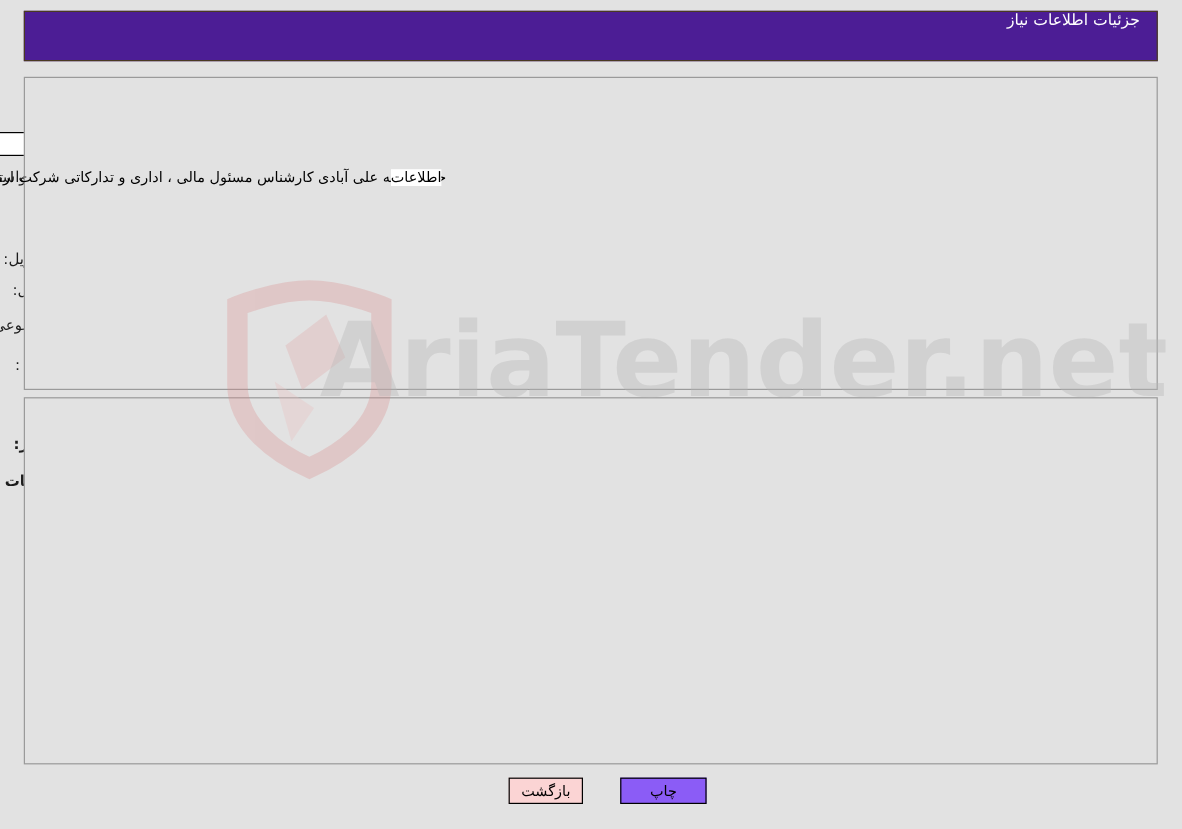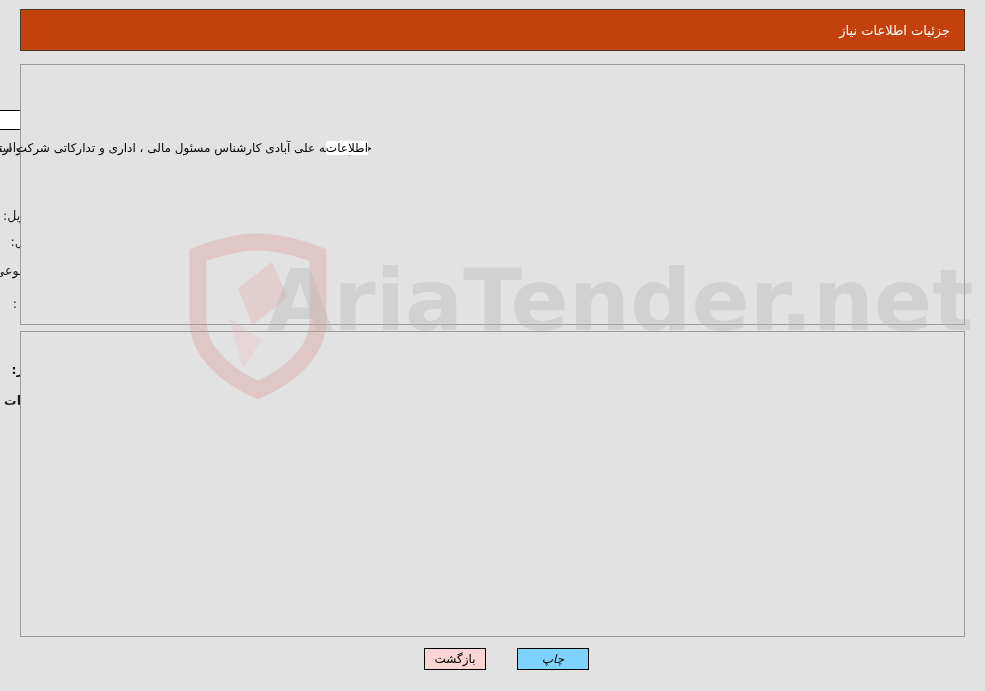--- a/index.html
+++ b/index.html
@@ -26,25 +26,25 @@
     width: 985px; height: 691px;
     pointer-events: none;
     z-index: 5;
   }
 
   
   .header-bar {
     position: absolute;
     left: 20px; top: 9px;
     width: 945px; height: 42px;
-    background: #c2410c;
+    background: #4c1d95;
     border: 1px solid #4a3a22;
     box-sizing: border-box;
     display: flex;
-    align-items: center;
+    align-items: flex-start;
     justify-content: flex-start;
     padding: 0 14px;
     z-index: 2;
   }
   .header-title {
     color: #ffffff;
     font-size: 13px;
     letter-spacing: .2px;
   }
 
@@ -191,21 +191,21 @@
     min-width: 62px;
     border: 1px solid #000;
     box-sizing: border-box;
     font-size: 12px;
     text-align: center;
     line-height: 20px;
     cursor: pointer;
     color: #000;
     padding: 0 6px;
   }
-  .btn-print  { background: #7dd3fc; font-style: italic; }
+  .btn-print  { background: #8b5cf6; }
   .btn-back   { background: #fbd4d4; }
 </style>
 </head>
 <body>
 
 <svg id="watermark" viewBox="0 0 985 691">
   <g opacity="0.30">
 
     <path d="M198 255 C198 255 230 242 258 242 C286 242 318 255 318 255
              L318 320 C318 355 285 378 258 390 C231 378 198 355 198 320 Z" fill="none" stroke="#d98c8c" stroke-width="17"></path>

